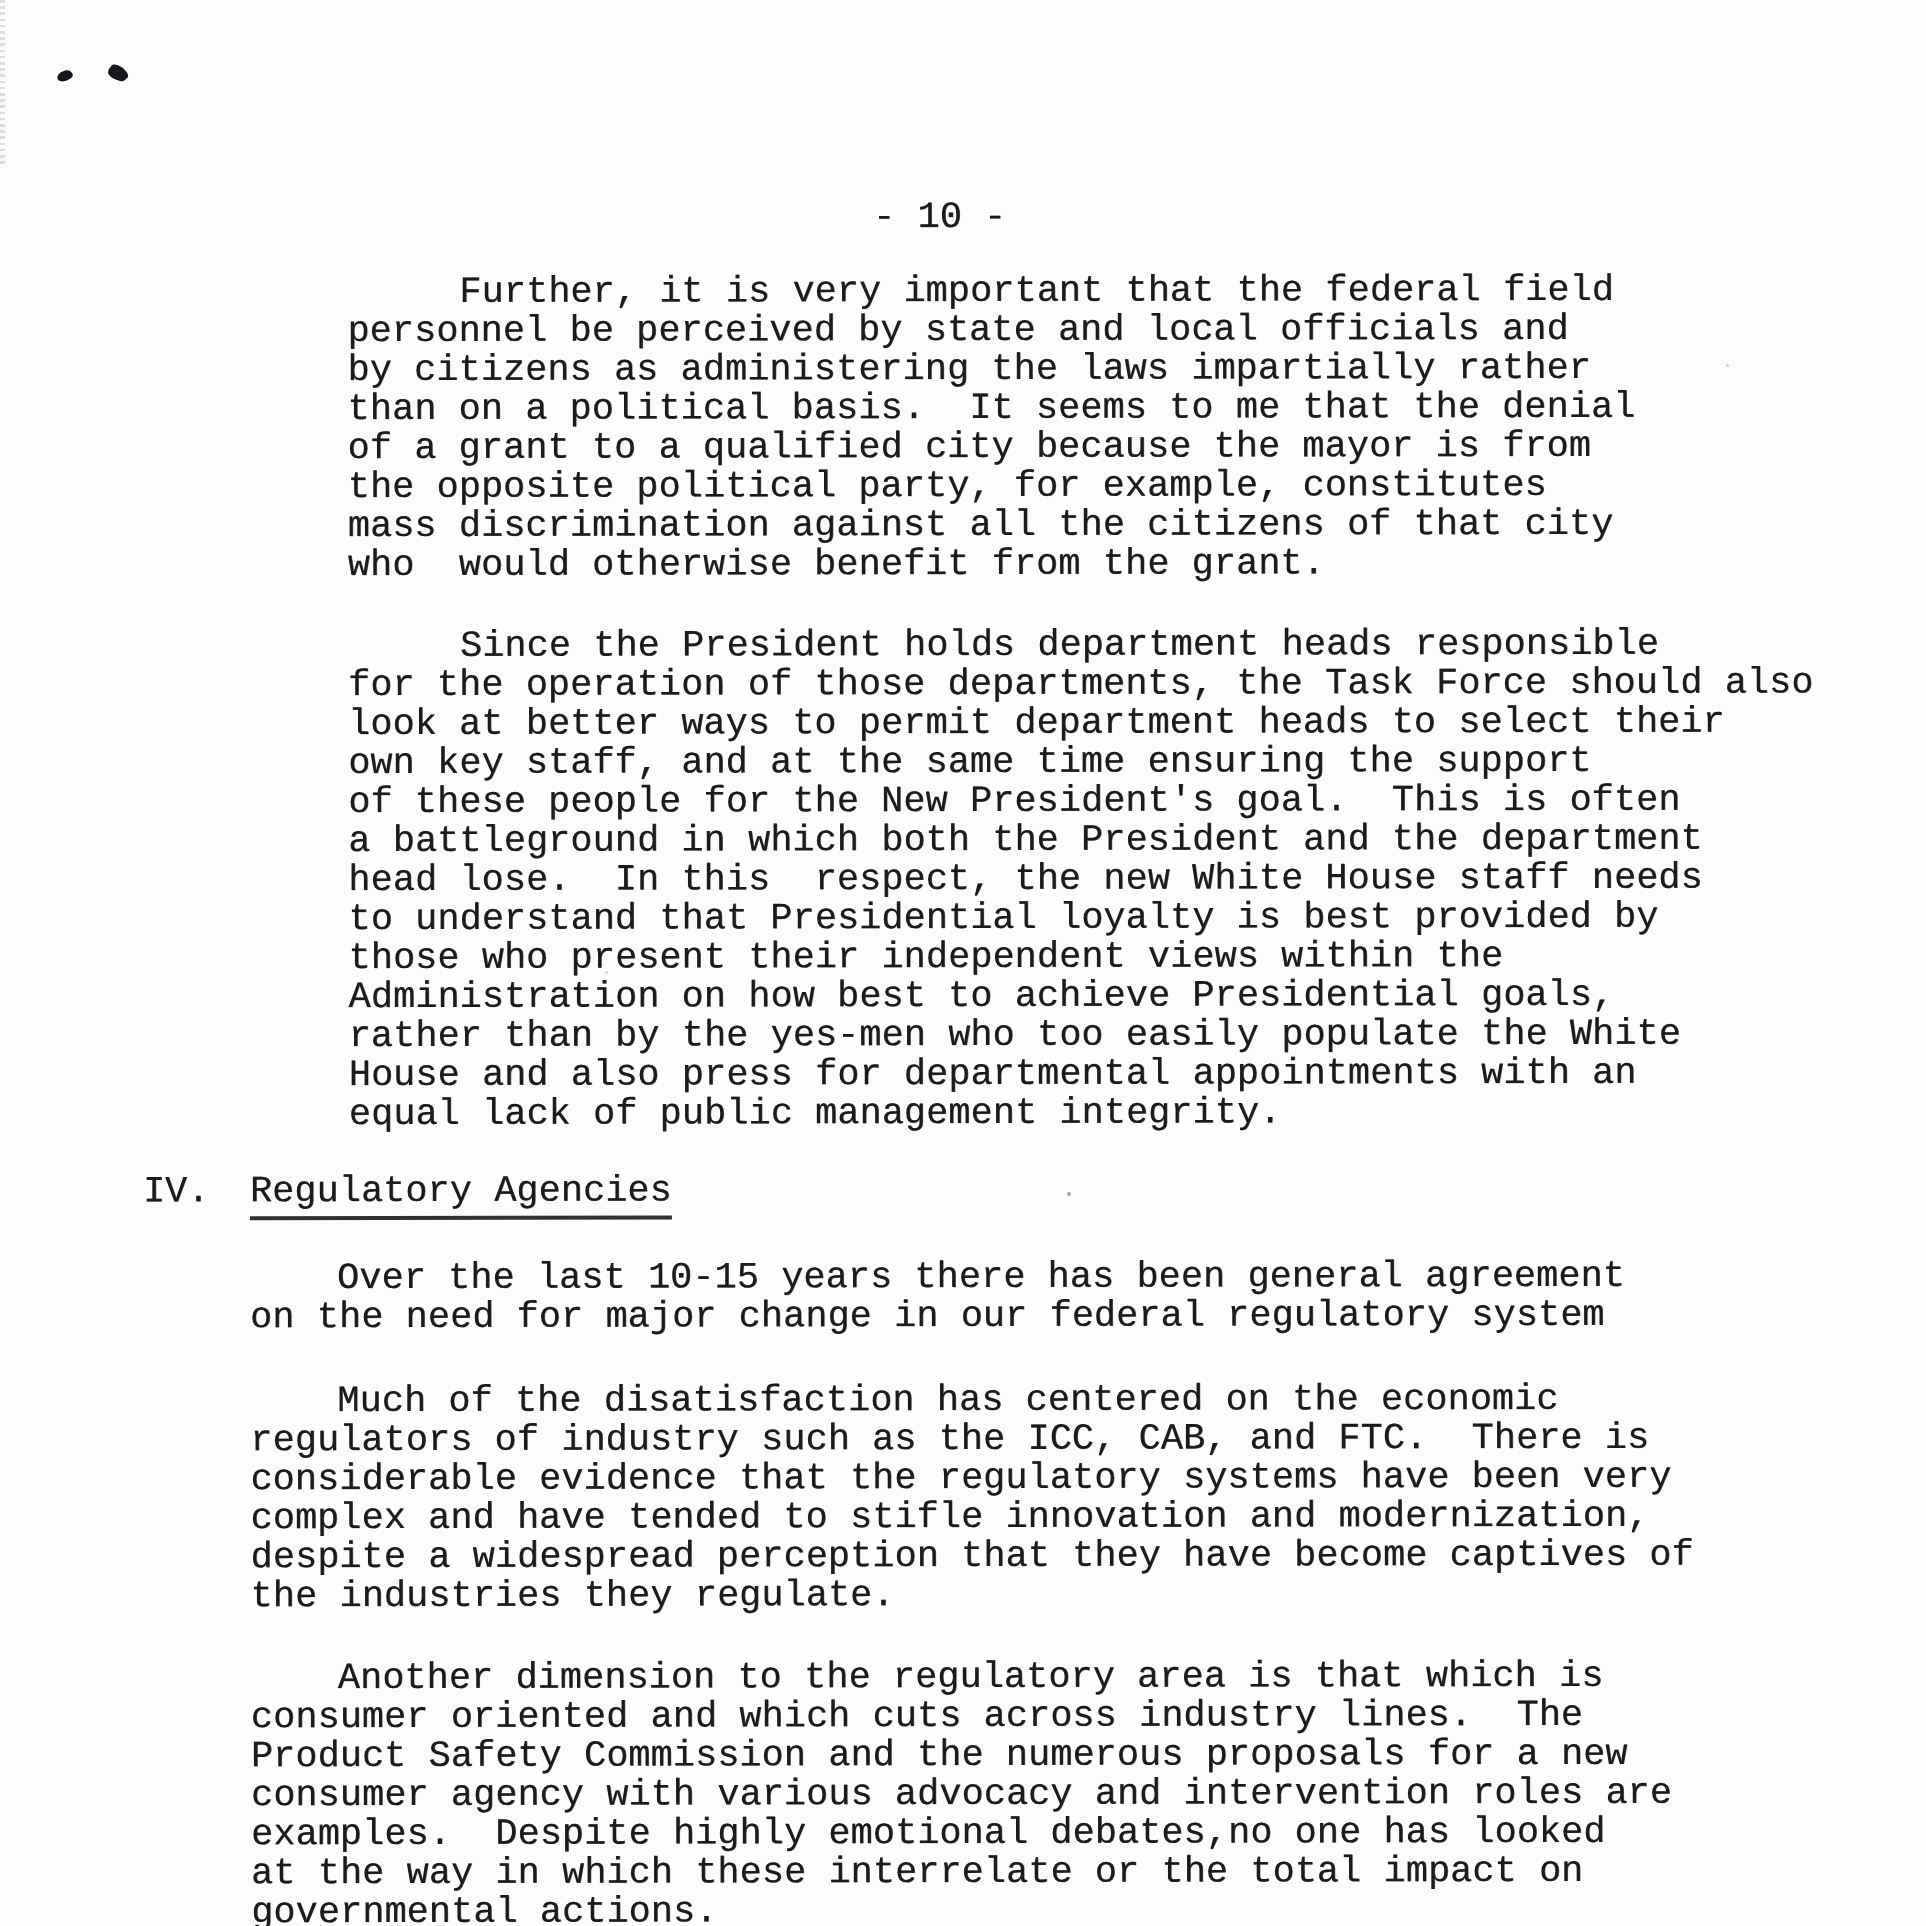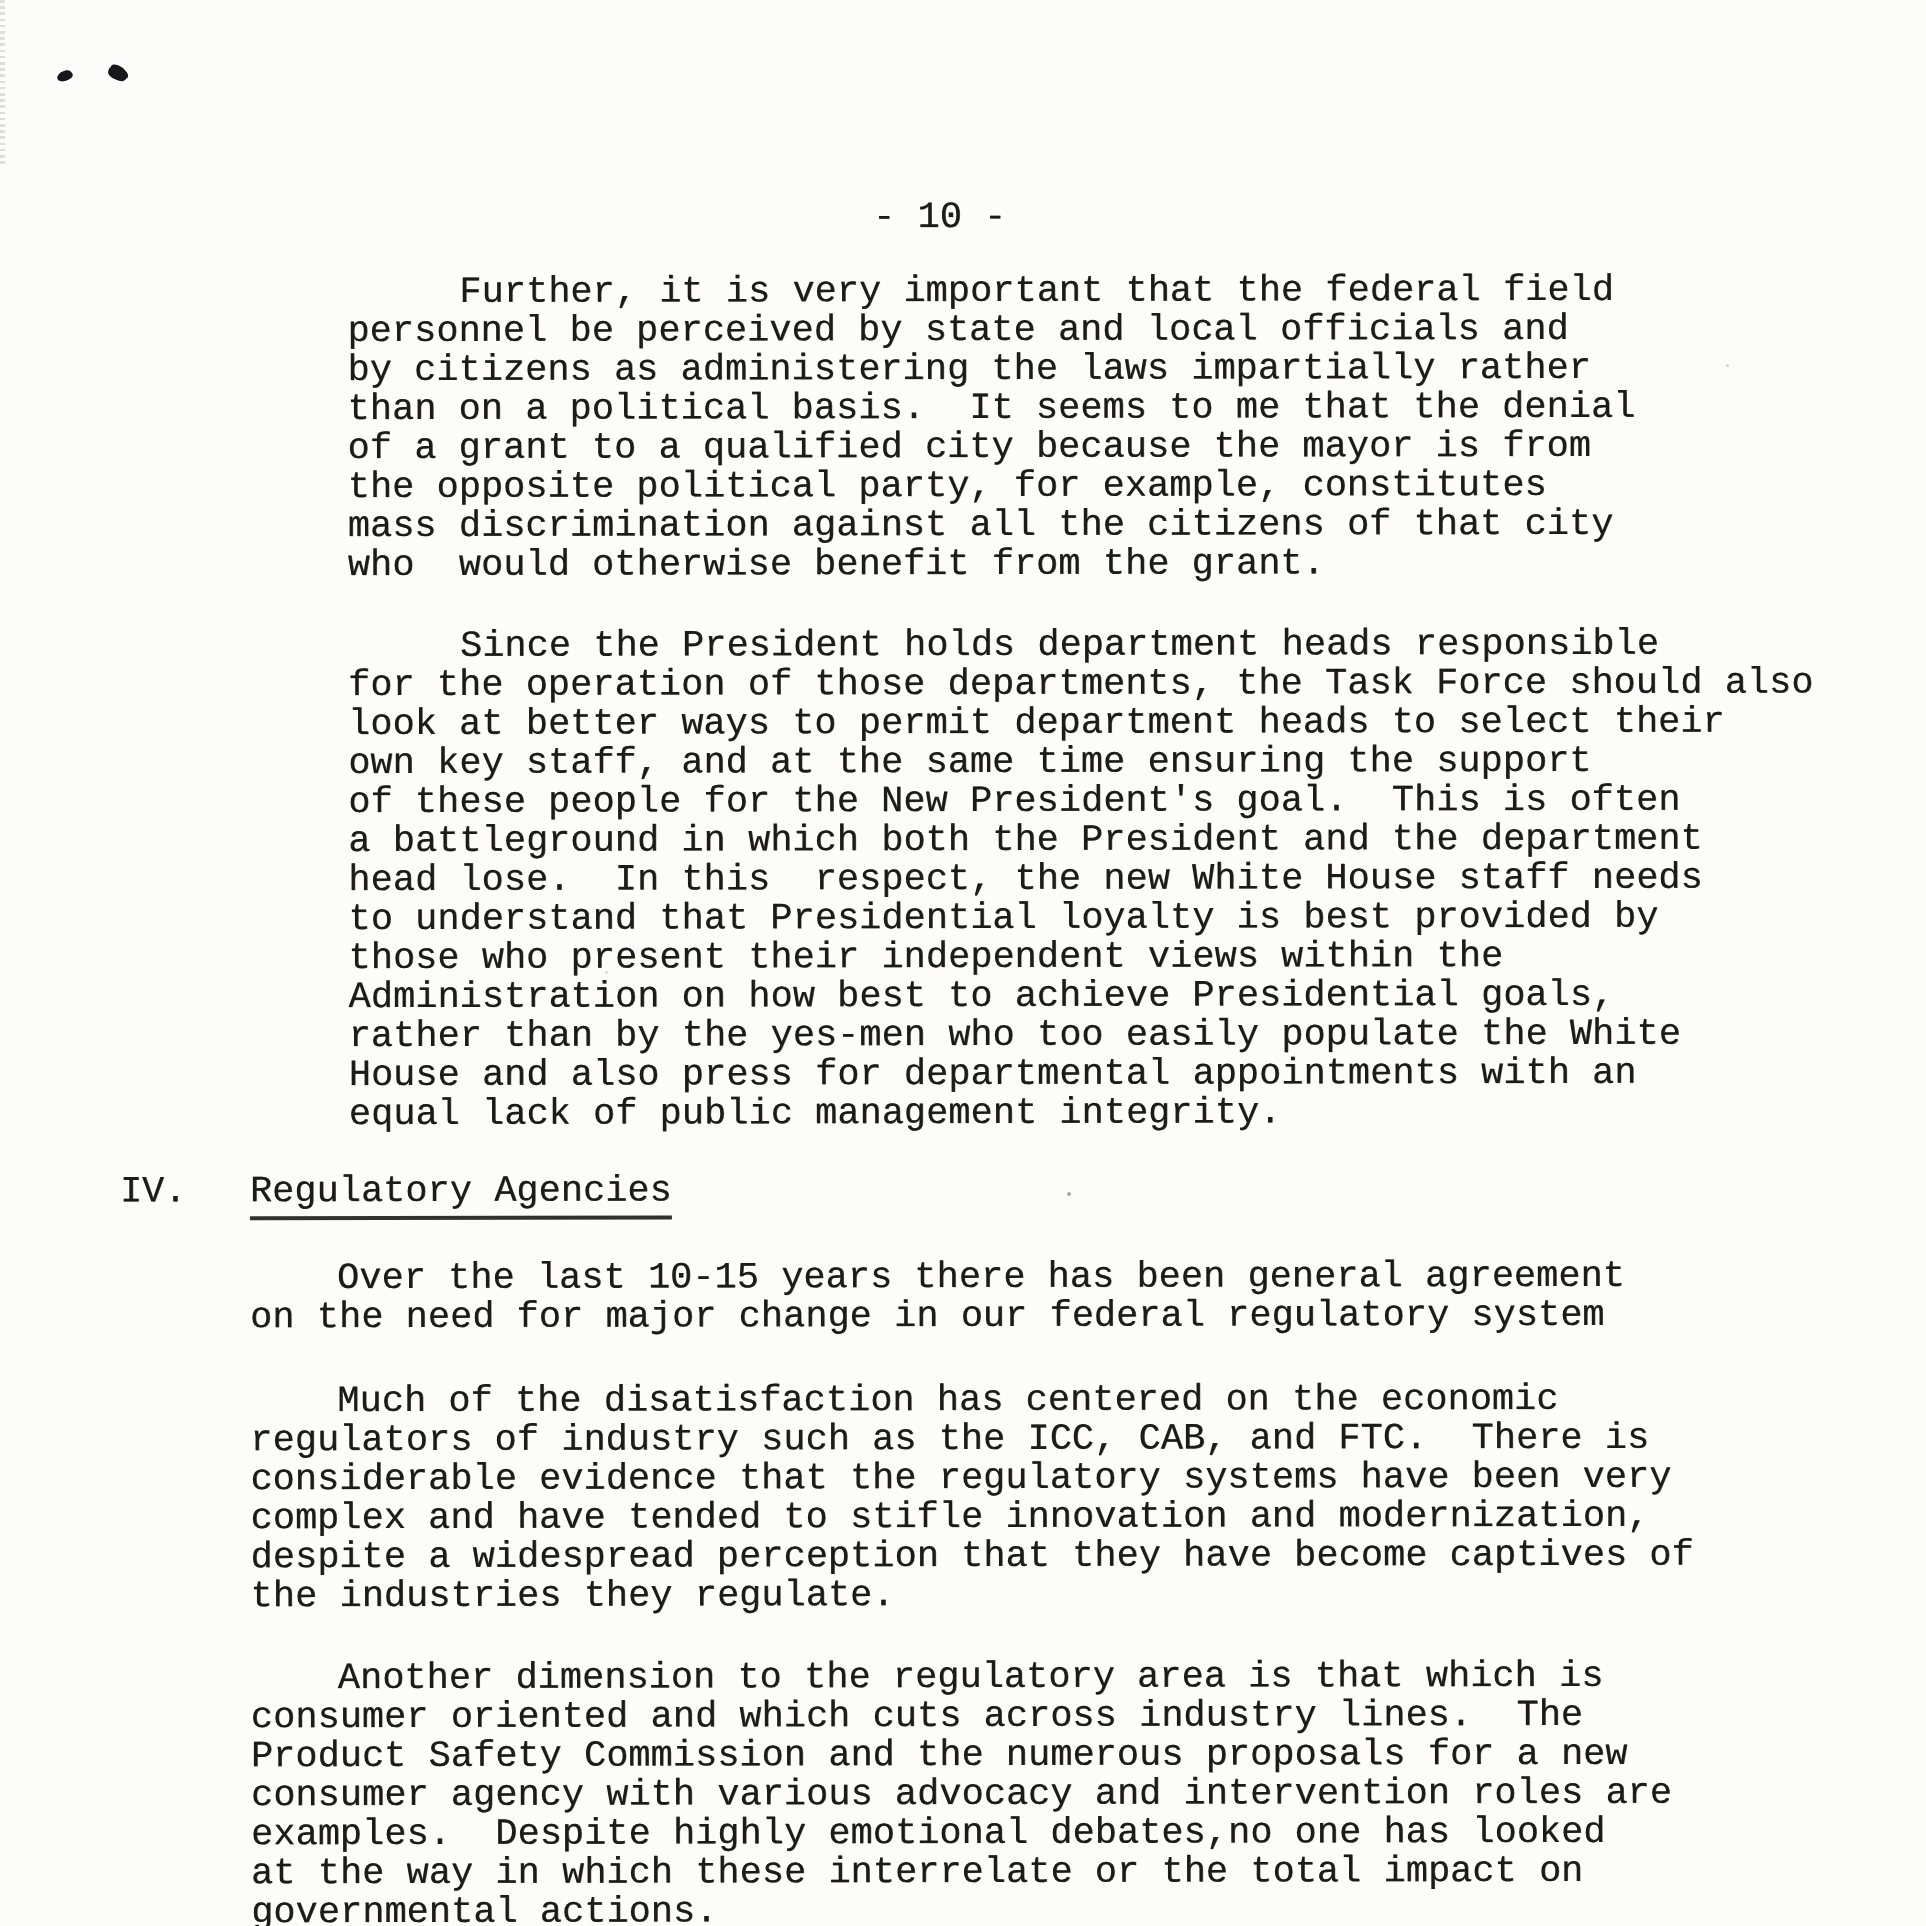--- a/index.html
+++ b/index.html
@@ -32,21 +32,21 @@
   .p4{top:1381px;}
   .p5{top:1658px;}
   .pageno{
     position:absolute;top:198px;left:0;right:46px;
     text-align:center;
     font-size:37px;line-height:39px;white-space:pre;
     text-shadow:0.5px 0.1px 0.5px rgba(25,23,20,0.6);
   }
   .heading{position:absolute;top:1171px;left:0;width:100%;height:50px;}
   .heading .numeral{
-    position:absolute;left:120px;top:0;
+    position:absolute;left:143px;top:0;
     font-size:37px;line-height:39px;white-space:pre;
     text-shadow:0.5px 0.1px 0.5px rgba(25,23,20,0.6);
   }
   .heading .title{
     position:absolute;left:250px;top:0;
     font-size:37px;line-height:39px;white-space:pre;
     border-bottom:4.2px solid rgba(28,27,25,0.9);
     padding-bottom:5.4px;
     text-shadow:0.5px 0.1px 0.5px rgba(25,23,20,0.6);
   }

